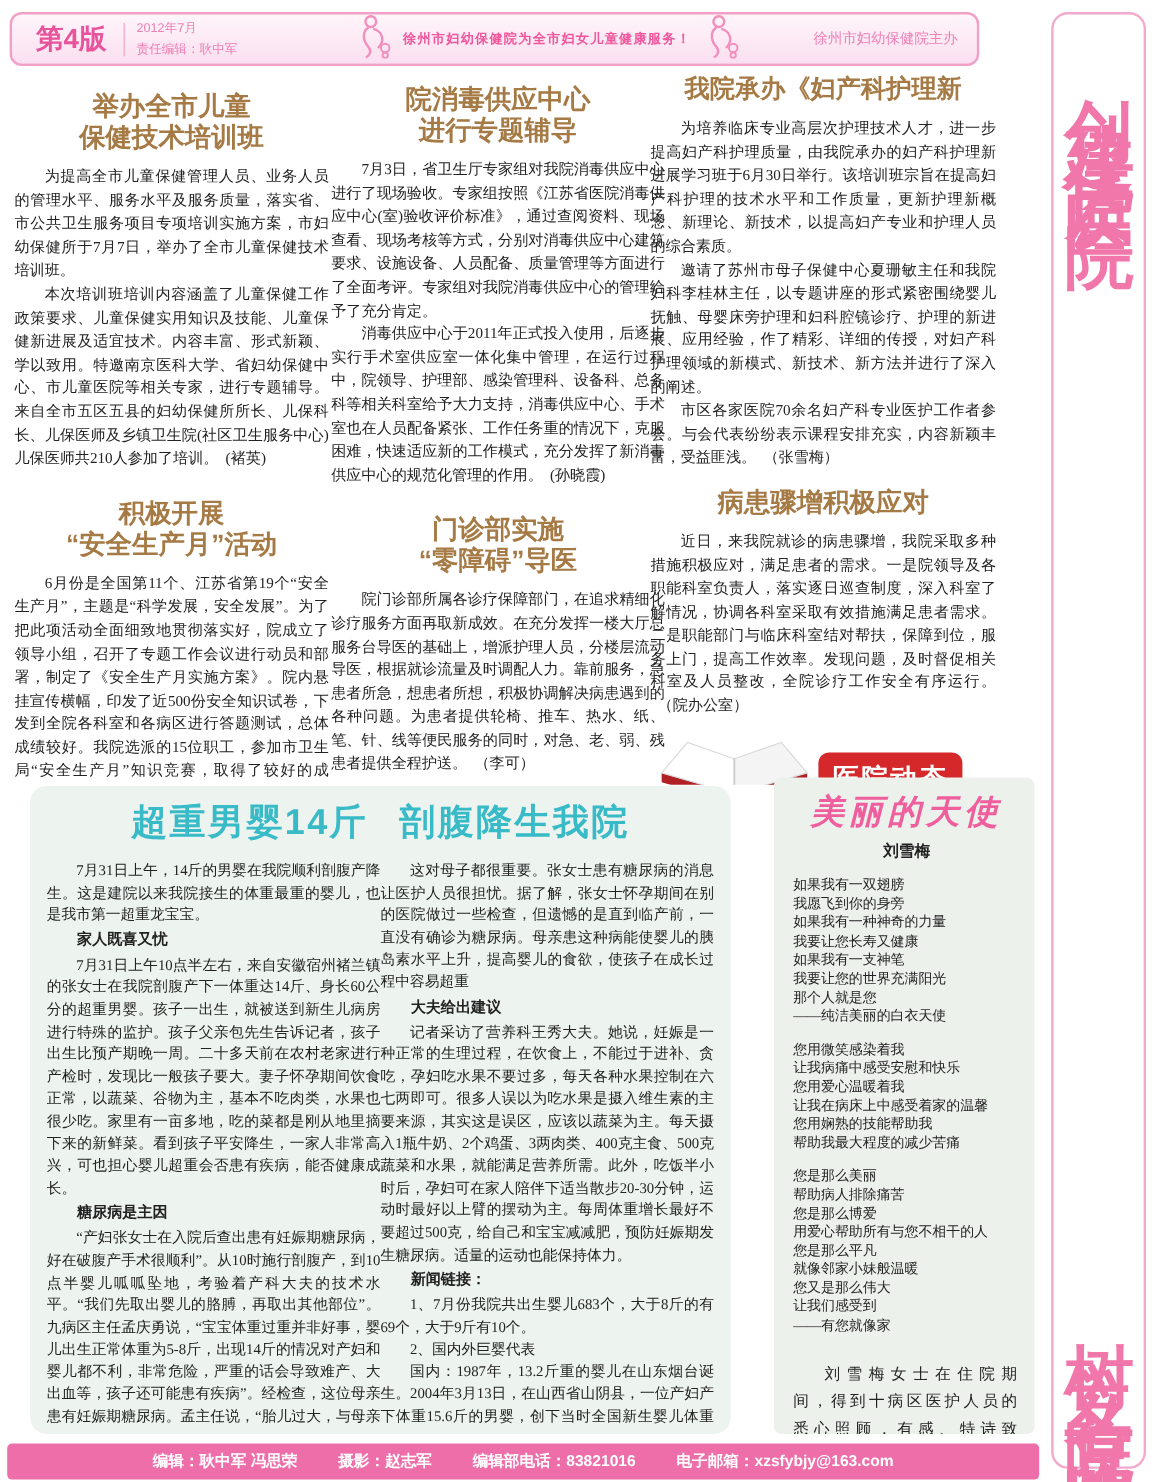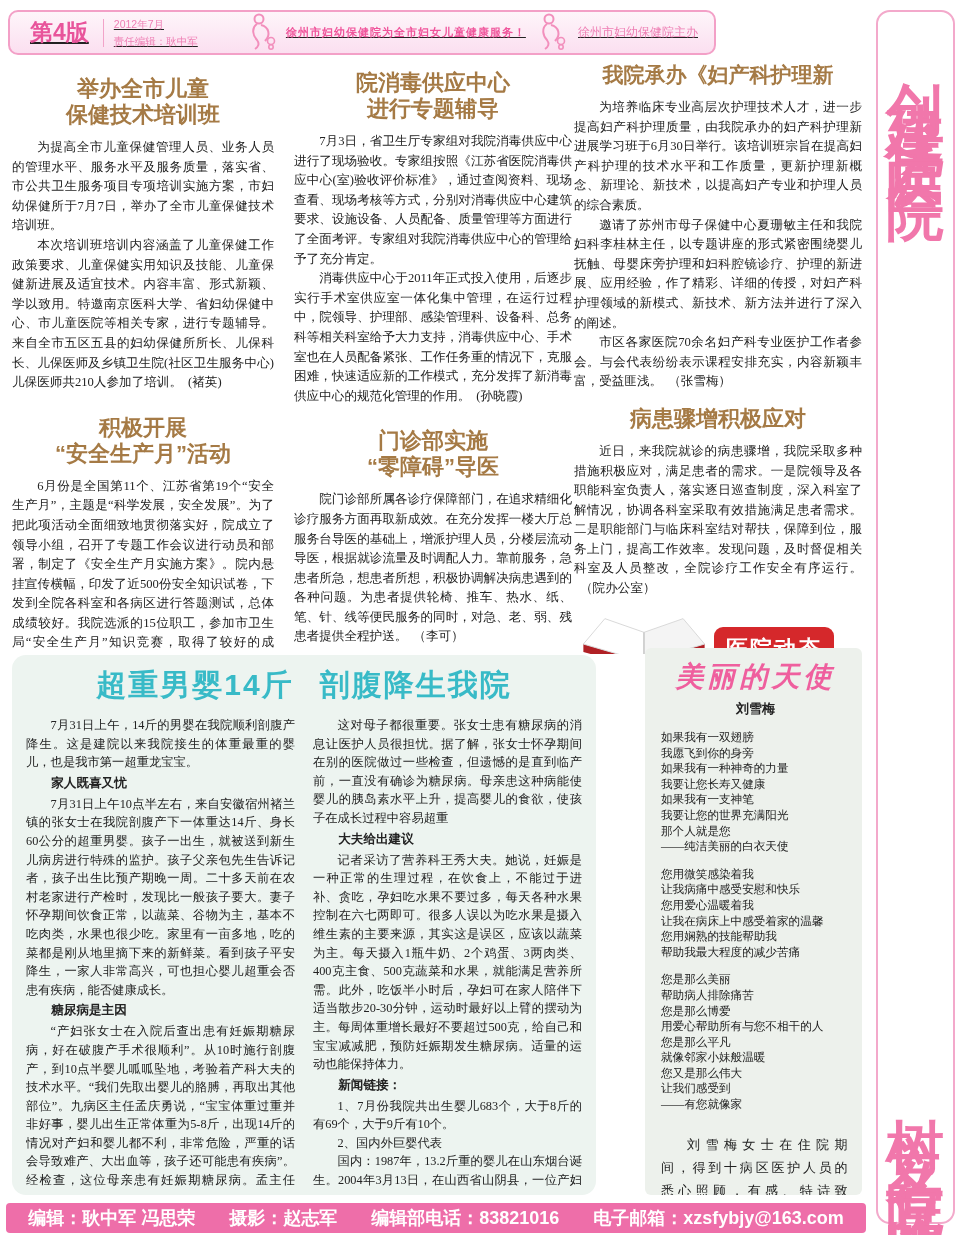--- a/index.html
+++ b/index.html
@@ -4,24 +4,24 @@
 <style>
   * { margin:0; padding:0; box-sizing:border-box; }
   html,body { background:#ffffff; }
   body {
     width:960px; height:1235px; position:relative; overflow:hidden;
     font-family:"Liberation Serif", serif; color:#222;
   }
 
   
   .masthead {
-    position:absolute; left:8px; top:10px; width:708px; height:45px;
+    position:absolute; left:8px; top:10px; width:808px; height:45px;
     border:2px solid #f3a0c7; border-radius:10px;
     background:linear-gradient(#fef5fa,#fbdff0);
-    display:flex; align-items:center;text-decoration:underline;
+    display:flex; align-items:center;
   }
   .edition {
     font-family:"Liberation Sans",sans-serif; font-weight:bold;
     font-size:23px; color:#e8549b; padding:0 14px 0 20px; white-space:nowrap;
   }
   .mast-divider { width:1px; height:28px; background:#f2a3c9; }
   .mast-date {
     font-family:"Liberation Sans",sans-serif; font-size:10.5px; color:#ee7fb4;
     line-height:1.6; padding-left:10px; width:130px; white-space:nowrap;
   }
@@ -44,22 +44,22 @@
   }
   .vbanner .phrase {
     writing-mode:vertical-rl; text-orientation:upright;
     font-family:"Liberation Sans",sans-serif; font-weight:bold;
     font-size:58px; letter-spacing:20px; color:#f177ab; line-height:70px;
   }
 
   
   .news-col { position:absolute; top:62px; height:592px; overflow:hidden; }
   #col1 { left:12px;  width:262px; }
-  #col2 { left:294px; width:278px; }
-  #col3 { left:574px; width:288px; }
+  #col2 { left:276px; width:278px; }
+  #col3 { left:542px; width:288px; }
 
   .art-title {
     font-family:"Liberation Sans",sans-serif; font-weight:bold;
     text-align:center; color:#a57a45; font-size:22px; line-height:26px;
   }
   .art-title.small { font-size:21px; }
   .art-body { margin-top:10px; }
   .art-body p {
     font-size:12.6px; line-height:19.6px; text-align:justify; text-indent:2em;
   }
@@ -68,30 +68,30 @@
 
   .book-row { display:flex; align-items:center; margin-top:4px; }
   .badge {
     background:#d5282b; color:#fff; border-radius:9px;
     font-family:"Liberation Sans",sans-serif; font-weight:bold;
     font-size:22px; letter-spacing:2px; padding:7px 12px; white-space:nowrap;
   }
 
   
   .feature {
-    position:absolute; left:12px; top:655px; width:584px; height:540px;
+    position:absolute; left:25px; top:655px; width:584px; height:540px;
     background:#edf4f0; border-radius:14px; overflow:hidden;
   }
   .feature-headline {
     text-align:center; padding-top:10px;
     font-family:"Liberation Sans",sans-serif; font-weight:bold;
     font-size:30px; color:#38bac7; letter-spacing:2px;
   }
   .feature-headline .hl-gap { display:inline-block; width:26px; }
-  .feature-cols { display:flex; gap:18px; padding:10px 14px 0 14px; }
+  .feature-cols { display:flex; padding:10px 14px 0 14px; }
   .fcol { flex:1; height:472px; overflow:hidden; }
   .fcol p {
     font-size:12.3px; line-height:18.6px; text-align:justify; text-indent:2em;
   }
   .fcol .subhead { font-weight:bold; text-indent:2em; font-size:12.6px; line-height:19px; margin:2px 0; }
 
   
   .poem {
     position:absolute; left:645px; top:648px; width:217px; height:547px;
     background:#edf1ec; border-radius:6px; overflow:hidden; padding:10px 12px 0 16px;
@@ -107,21 +107,21 @@
   .poem-note {
     margin-top:20px; font-size:13px; line-height:23px;
     letter-spacing:2.5px; text-indent:2em; text-align:justify;
   }
 
   
   .footer {
     position:absolute; left:6px; top:1203px; width:860px; height:30px;
     background:#ee6ea9; border-radius:4px; color:#fff;
     display:flex; align-items:center; justify-content:center; gap:34px;
-    font-family:"Liberation Sans",sans-serif; font-weight:bold; font-size:18px;
+    font-family:"Liberation Sans",sans-serif; font-weight:bold; font-size:13px;
     white-space:nowrap;
   }
 </style>
 </head>
 <body>
 
 <div class="masthead">
   <div class="edition">第4版</div>
   <div class="mast-divider"></div>
   <div class="mast-date">

